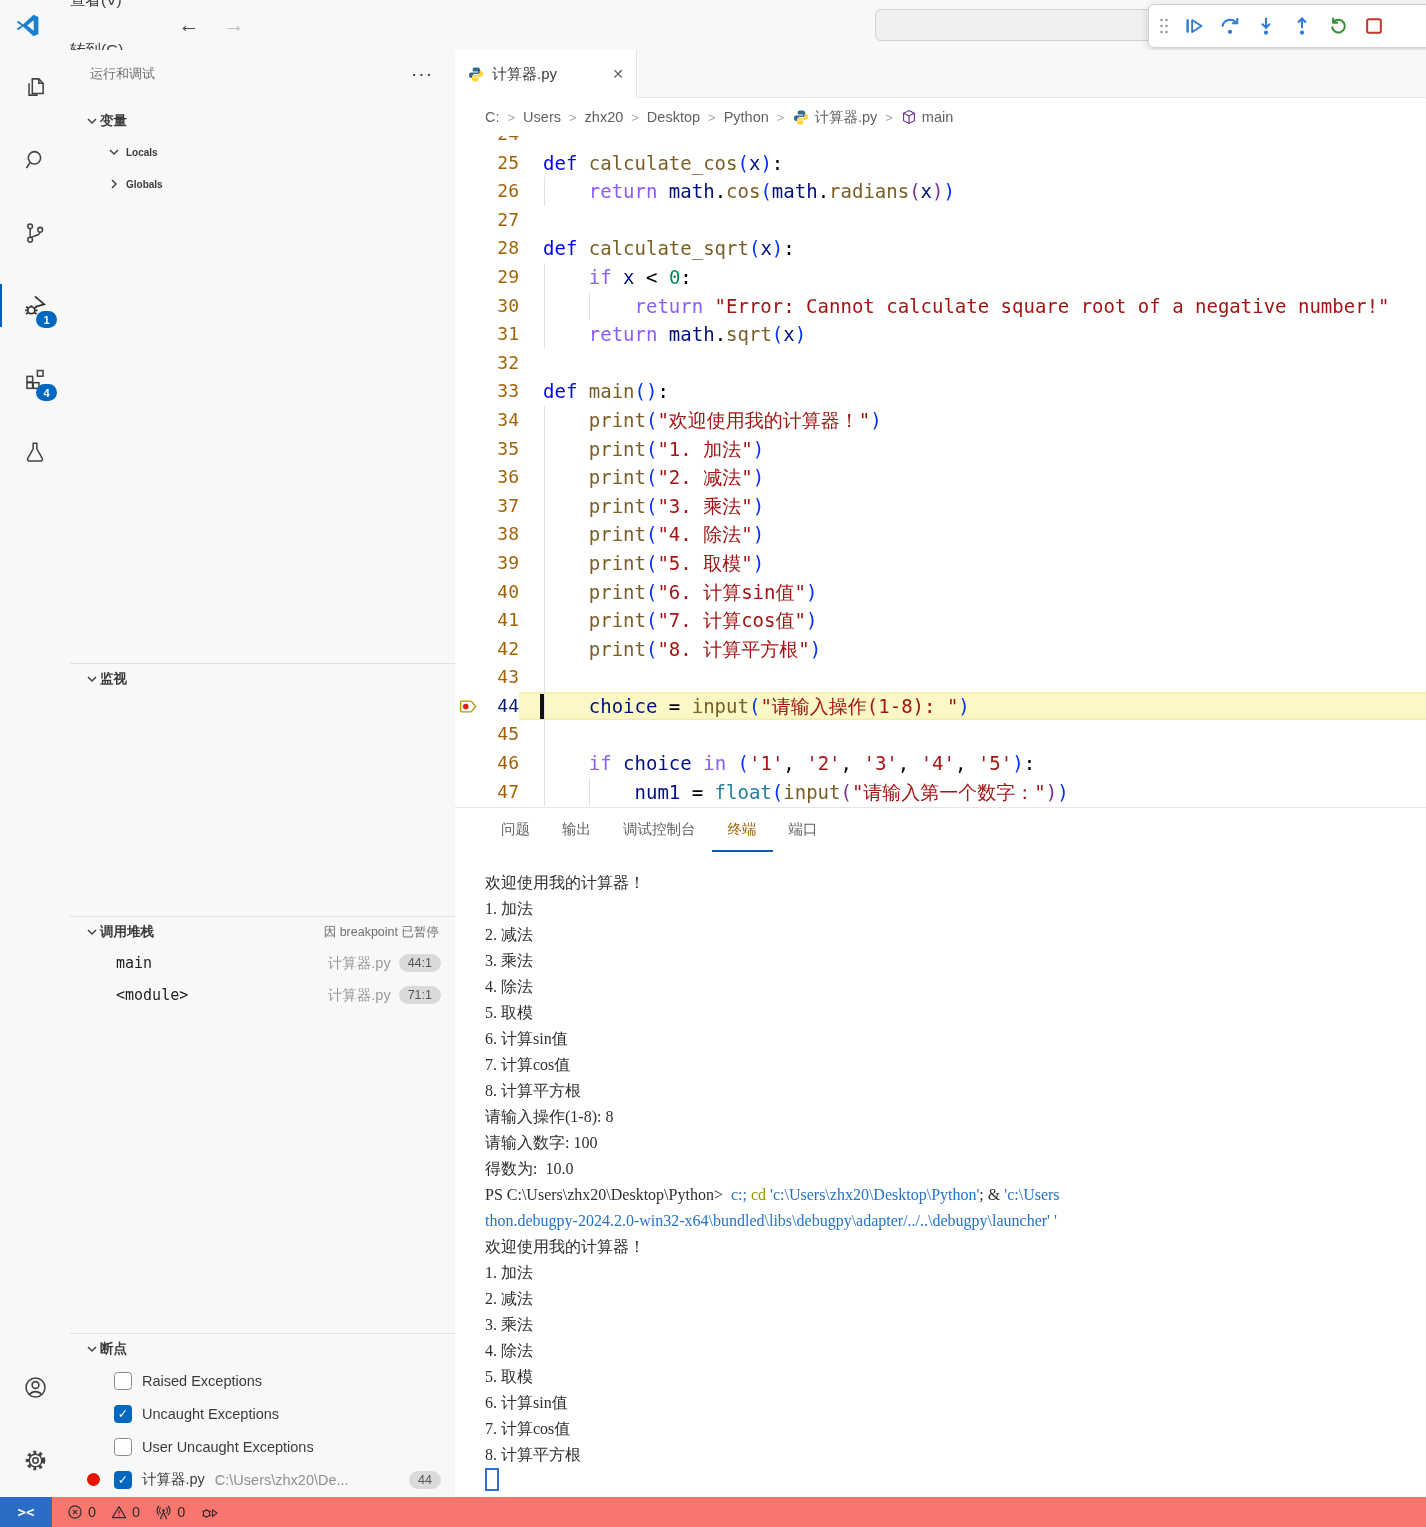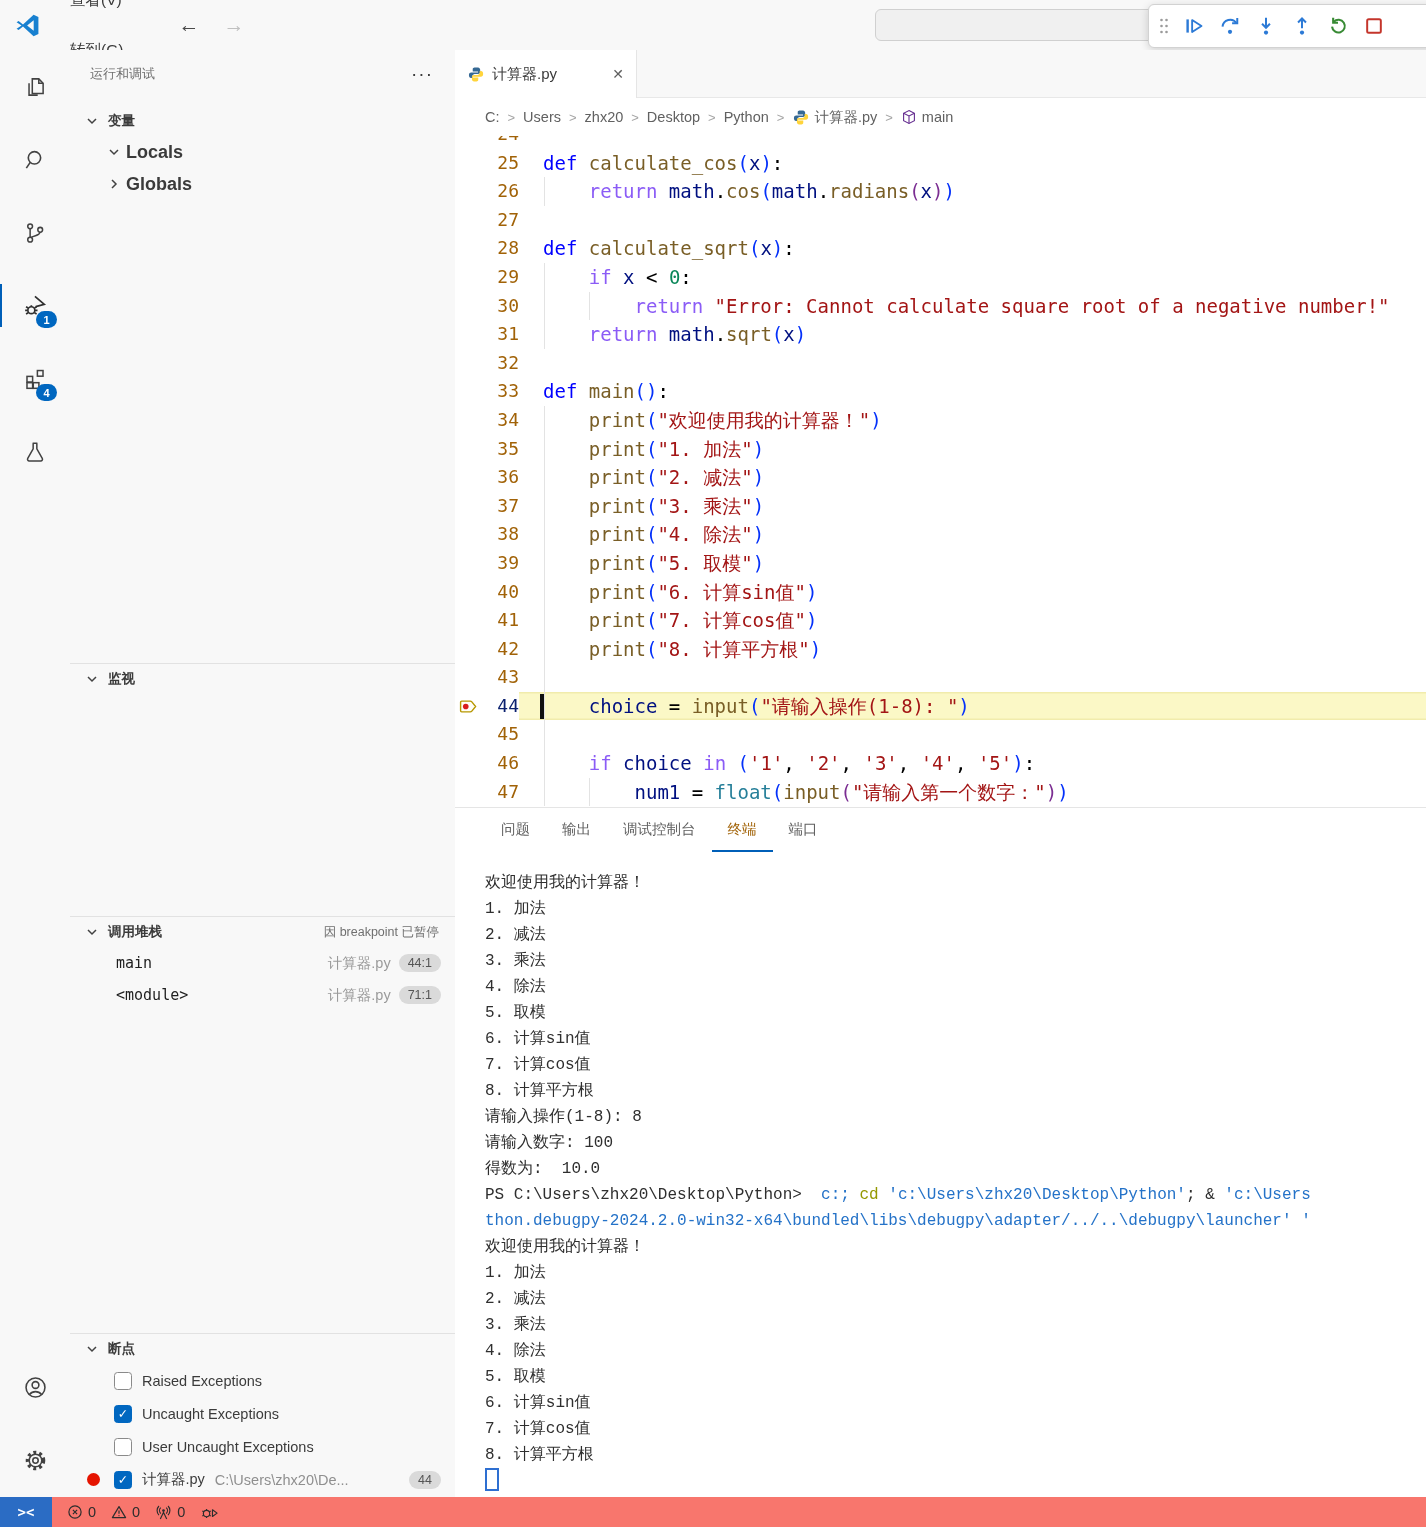--- a/index.html
+++ b/index.html
@@ -32,24 +32,24 @@
   .sidebar{position:absolute;top:50px;left:70px;width:385px;bottom:24px;background:#f8f8f8;
            border-right:1px solid #ec4899;overflow:hidden;}
   .sb-title{height:48px;padding:0 22px 0 20px;display:flex;align-items:center;color:#6f6f6f;font-size:13px;}
   .sb-more{margin-left:auto;font-size:19px;color:#3b3b3b;letter-spacing:1px;line-height:10px;}
   .sb-section{position:absolute;left:0;right:0;}
   .sec-vars{top:48px;height:565px;}
   .sec-watch{top:613px;height:253px;border-top:1px solid #e2e2e2;font-family:Liberation Mono, monospace;}
   .sec-stack{top:866px;height:417px;border-top:1px solid #e2e2e2;}
   .sec-bp{top:1283px;bottom:0;border-top:1px solid #e2e2e2;}
   .sb-head{height:30px;display:flex;align-items:center;padding:0 16px 0 14px;font-weight:bold;
-           font-size:13.5px;color:#3b3b3b;gap:8px;}
+           font-size:13.5px;color:#3b3b3b;gap:0;}
   .sec-vars .sb-head{padding-top:8px;}
   .sb-row{height:32px;display:flex;align-items:center;padding-left:36px;font-weight:bold;
-          color:#3b3b3b;font-size:18px;gap:4px;}
+          color:#3b3b3b;font-size:10px;gap:4px;}
   .stack-status{margin-left:auto;font-weight:normal;color:#6f6f6f;font-size:12.5px;}
   .frame{height:32px;display:flex;align-items:center;padding-left:46px;padding-right:14px;}
   .frame-name{font-family:"DejaVu Sans Mono",monospace;font-size:15px;color:#1f1f1f;}
   .frame-file{margin-left:auto;color:#9a9a9a;font-size:14.5px;}
   .pill{margin-left:8px;background:#dadada;border-radius:11px;padding:2px 9px;font-size:12.5px;
         color:#555;font-weight:normal;white-space:nowrap;}
   .bp-row{height:33px;display:flex;align-items:center;padding-left:44px;padding-right:14px;
           font-size:14.5px;color:#3b3b3b;position:relative;}
   .bp-dot{position:absolute;left:17px;top:10px;width:13px;height:13px;border-radius:50%;background:#e51400;}
   .cb{width:18px;height:18px;box-sizing:border-box;border:1.5px solid #8a8a8a;border-radius:3.5px;
@@ -82,21 +82,21 @@
   .g2::after{content:'';position:absolute;left:70px;top:0;bottom:0;width:1px;background:#e3e3e3;}
   .tk-d{color:#000}.tk-k{color:#0000ff}.tk-c{color:#8b5cf6}.tk-f{color:#795e26}
   .tk-v{color:#001080}.tk-s{color:#a31515}.tk-n{color:#098658}.tk-t{color:#267f99}
   .tk-b{color:#0431fa}.tk-e{color:#7b2d92}
   
   .panel{position:absolute;left:455px;top:807px;right:0;bottom:30px;background:#fff;border-top:1px solid #e5e5e5;}
   .ptabs{height:44px;display:flex;align-items:center;padding-left:30px;}
   .ptab{padding:0 16px;font-size:14.5px;color:#616161;height:41px;display:flex;align-items:center;
         border-bottom:2px solid transparent;}
   .ptab.active{color:#a16207;border-bottom-color:#005fb8;}
-  .term{padding-left:30px;margin-top:18px;font-family:Liberation Mono, monospace;font-size:16px;color:#2f2f2f;}
+  .term{padding-left:30px;margin-top:18px;font-family:Liberation Serif, serif;font-size:16px;color:#2f2f2f;}
   .tl{height:26px;line-height:26px;white-space:pre;}
   .ts-u{color:#2472c8}.ts-o{color:#949800}.ts-d{color:#2f2f2f}
   .term-cursor{display:inline-block;width:10px;height:19px;border:2px solid #2e6fd1;vertical-align:-4px;}
   
   .statusbar{position:absolute;left:0;right:0;bottom:0;height:30px;background:#f8766d;display:flex;
              align-items:center;color:#2d2d2d;}
   .sb-remote{width:52px;height:30px;background:#2b6cc4;color:#fff;display:flex;align-items:center;
              justify-content:center;font-family:"DejaVu Sans Mono",monospace;font-size:14px;font-weight:bold;}
   .status-item{display:flex;align-items:center;gap:5px;margin-left:15px;font-size:14.5px;}
   .ic{display:flex;align-items:center;}

